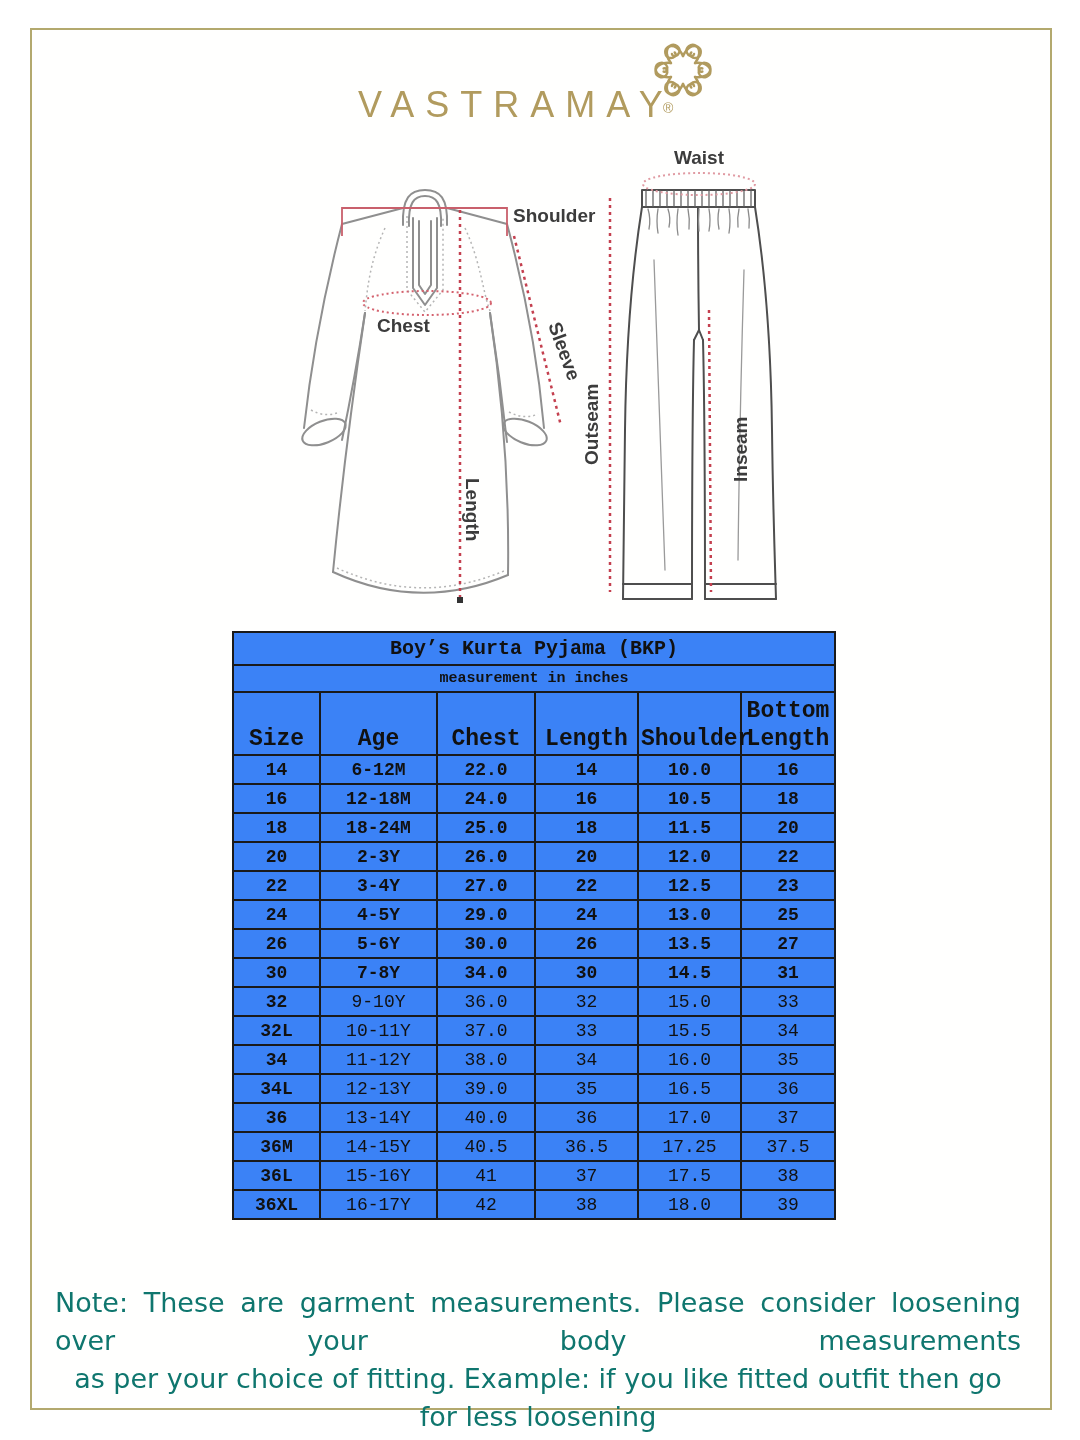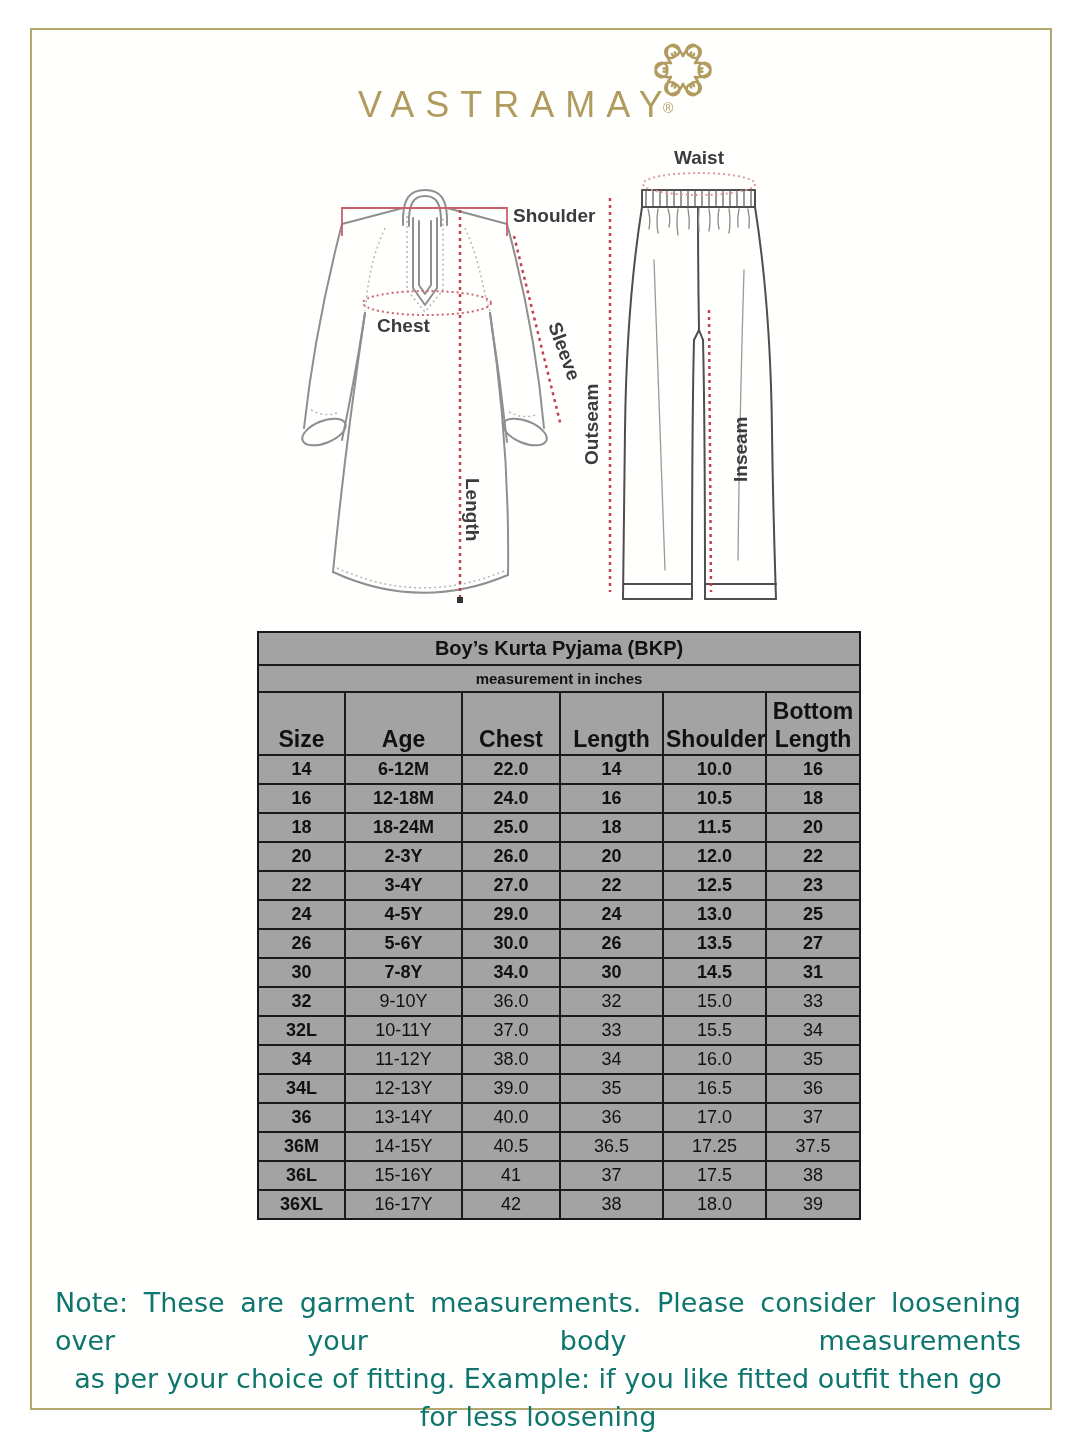--- a/index.html
+++ b/index.html
@@ -26,24 +26,24 @@
   .ornament{position:absolute;left:646px;top:33px;width:74px;height:74px;}
   
   .kurta-svg{position:absolute;left:285px;top:148px;width:345px;height:500px;}
   .pyjama-svg{position:absolute;left:568px;top:140px;width:310px;height:500px;}
   svg text.diagram-label{
     font-family:"Liberation Sans", sans-serif;
     font-size:19px;font-weight:600;fill:#3c3c3c;
   }
   
   table.size-chart{
-    position:absolute;left:257px;top:631px;width:604px;
+    position:absolute;left:232px;top:631px;width:604px;
     border-collapse:collapse;table-layout:fixed;
-    font-family:Liberation Sans, sans-serif;
-    background:#a3a3a3;
+    font-family:Liberation Mono, monospace;
+    background:#3b82f6;
   }
   table.size-chart th, table.size-chart td{
     border:2px solid #1a1a1a;
     text-align:center;vertical-align:middle;
     padding:0 2px;
   }
   .title-cell{height:31px;font-size:20px;font-weight:bold;}
   .subtitle-cell{height:25px;font-size:15px;font-weight:bold;}
   tr.col-header th{
     height:61px;font-size:23px;font-weight:bold;

